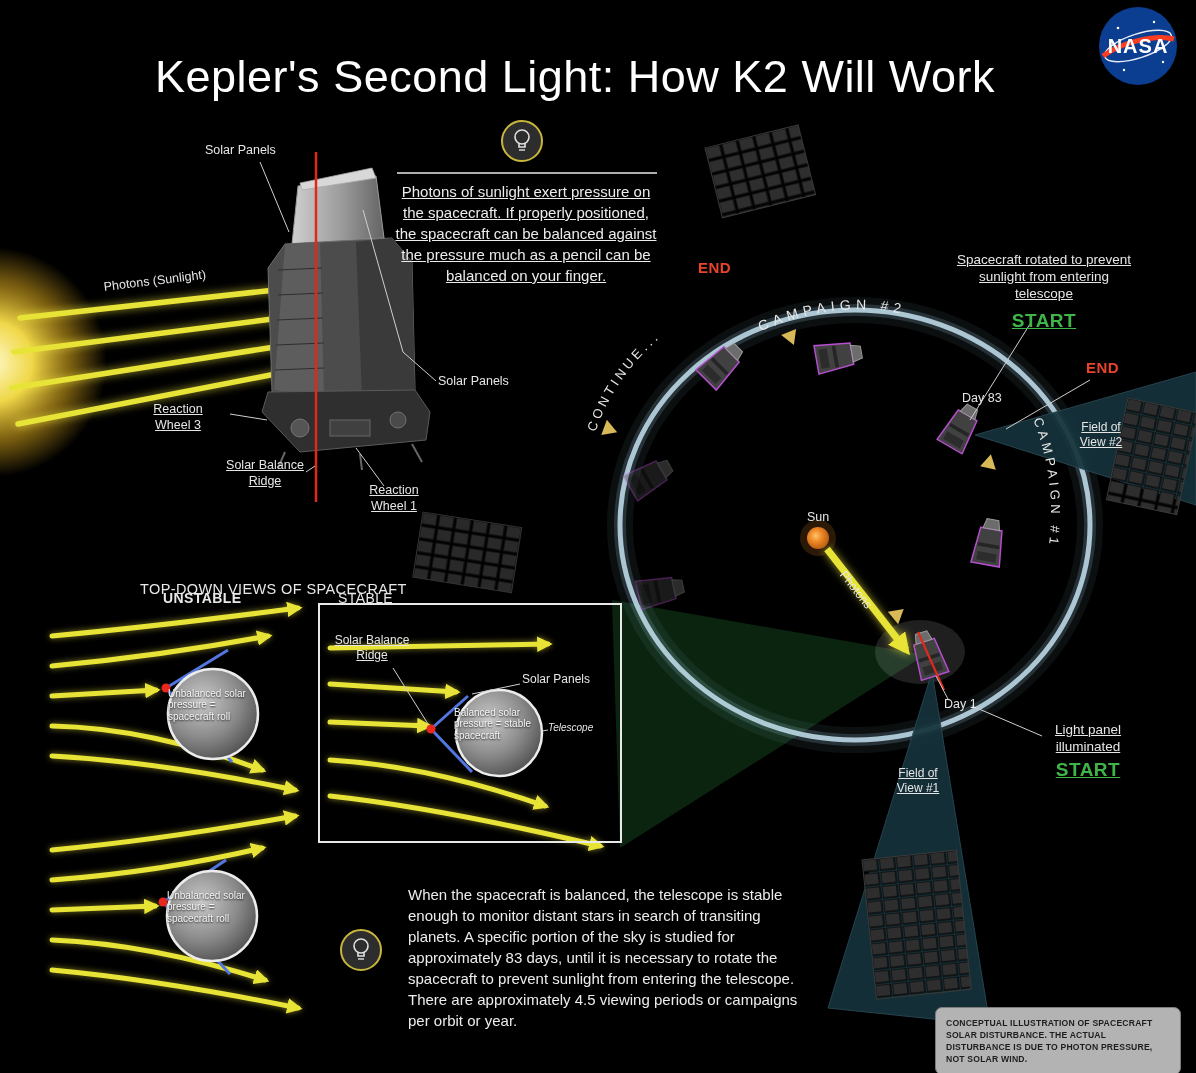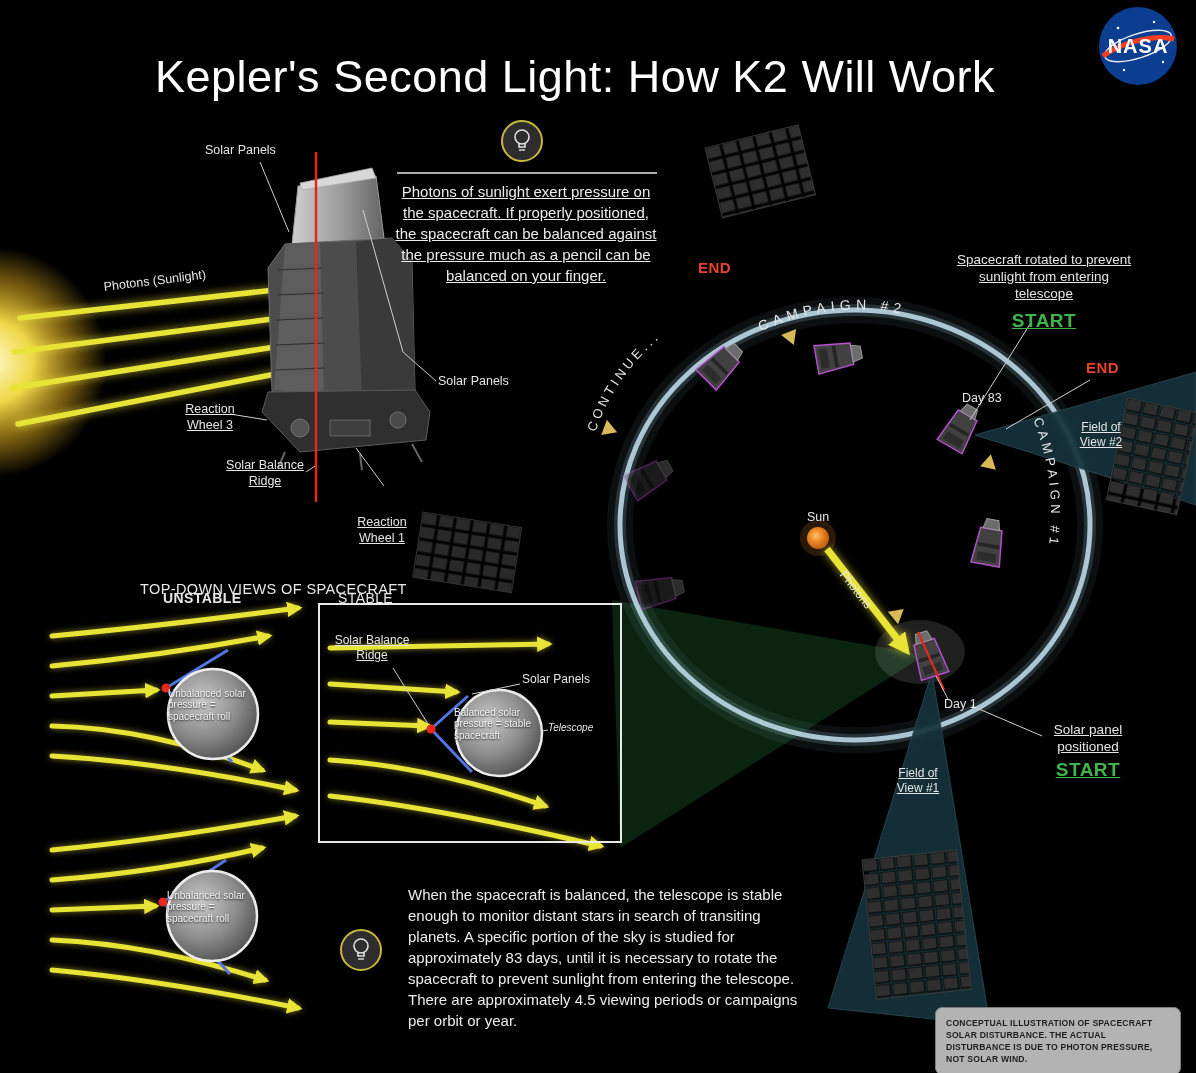--- a/index.html
+++ b/index.html
@@ -239,37 +239,37 @@
     <circle cx="67" cy="58" r="1.2" fill="#fff"></circle>
         <circle cx="28" cy="66" r="1.2" fill="#fff"></circle>
     <ellipse cx="42" cy="42" rx="35" ry="12" fill="none" stroke="#fff" stroke-width="1.4" transform="rotate(-18 42 42)" opacity="0.9"></ellipse>
     <path d="M7,52 C26,38 60,30 78,35" stroke="#fc3d21" stroke-width="5" fill="none"></path>
     <text x="42" y="49" text-anchor="middle" font-size="20" font-weight="bold" fill="#ffffff" letter-spacing="1">NASA</text>
   </svg>
 </div>
 
 <div class="lbl" style="left:205px;top:143px;">Solar Panels</div>
 <div class="lbl rot" style="left:103px;top:280px;transform:rotate(-7deg);">Photons (Sunlight)</div>
-<div class="lbl ctr" style="left:176px;top:402px;width:68px;">Reaction Wheel 3</div>
+<div class="lbl ctr" style="left:144px;top:402px;width:68px;">Reaction Wheel 3</div>
 <div class="lbl ctr" style="left:224px;top:458px;width:82px;">Solar Balance Ridge</div>
-<div class="lbl ctr" style="left:348px;top:483px;width:68px;margin-top:32px;">Reaction Wheel 1</div>
+<div class="lbl ctr" style="left:360px;top:483px;width:68px;">Reaction Wheel 1</div>
 <div class="lbl" style="left:438px;top:374px;">Solar Panels</div>
 
 <div class="lbl note ctr" style="left:393px;top:181px;width:266px;">Photons of sunlight exert pressure on the spacecraft. If properly positioned, the spacecraft can be balanced against the pressure much as a pencil can be balanced on your finger.</div>
 
 <div class="lbl red" style="left:698px;top:259px;">END</div>
 <div class="lbl ctr" style="left:955px;top:252px;width:178px;font-size:13.5px;">Spacecraft rotated to prevent sunlight from entering telescope</div>
 <div class="lbl grn ctr" style="left:955px;top:309px;width:178px;">START</div>
 <div class="lbl red" style="left:1086px;top:359px;">END</div>
 <div class="lbl" style="left:962px;top:391px;">Day 83</div>
 <div class="lbl ctr" style="left:1072px;top:420px;width:58px;font-size:12px;">Field of View #2</div>
 <div class="lbl" style="left:807px;top:510px;">Sun</div>
 <div class="lbl rot" style="left:848px;top:568px;font-size:12px;transform:rotate(52deg);">Photons</div>
 <div class="lbl" style="left:944px;top:697px;">Day 1</div>
-<div class="lbl ctr" style="left:1040px;top:722px;width:96px;font-size:13.5px;">Solar panel positioned</div>
+<div class="lbl ctr" style="left:1040px;top:722px;width:96px;font-size:13.5px;">Light panel illuminated</div>
 <div class="lbl grn ctr" style="left:1040px;top:758px;width:96px;">START</div>
 <div class="lbl ctr" style="left:888px;top:766px;width:60px;font-size:12px;">Field of View #1</div>
 
 <div class="lbl hsm" style="left:140px;top:580px;font-size:14.5px;">TOP-DOWN VIEWS OF SPACECRAFT</div>
 <div class="lbl hsm" style="left:163px;top:590px;font-weight:bold;">UNSTABLE</div>
 <div class="lbl hsm" style="left:338px;top:590px;">STABLE</div>
 
 <div id="stableBox"></div>
 <div class="lbl ctr" style="left:330px;top:633px;width:84px;font-size:12px;">Solar Balance Ridge</div>
 <div class="lbl" style="left:522px;top:672px;font-size:12px;">Solar Panels</div>

